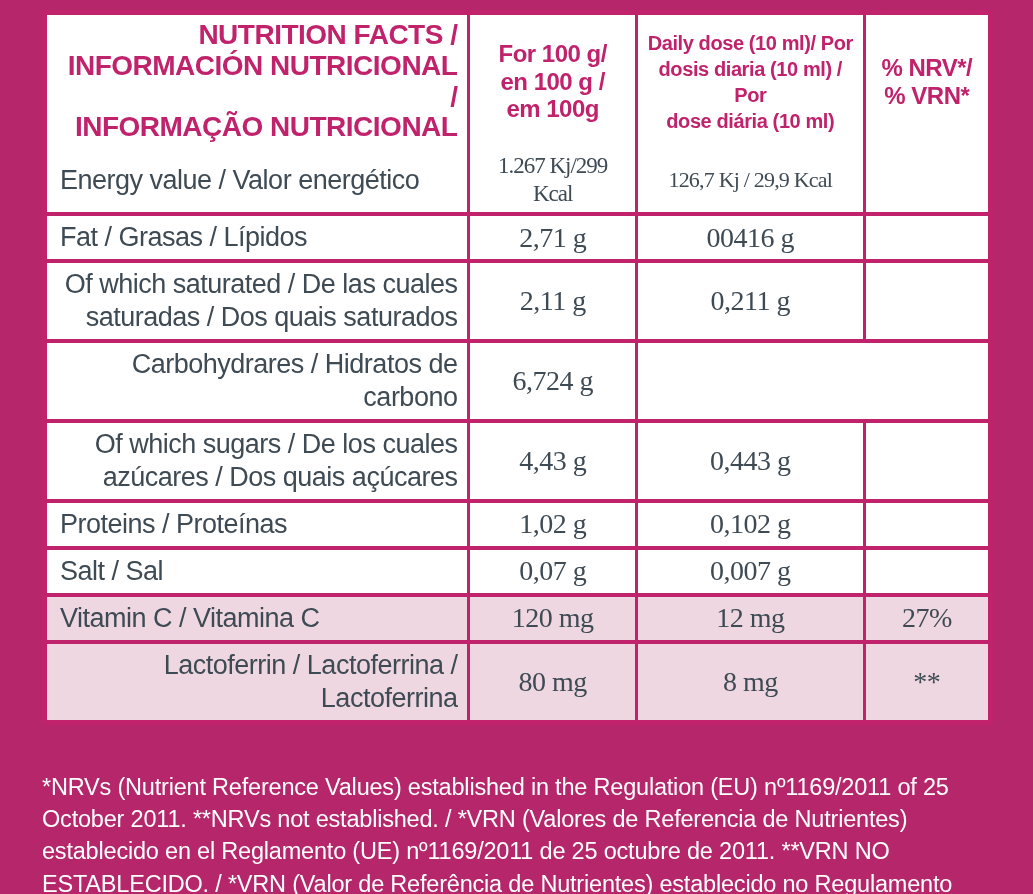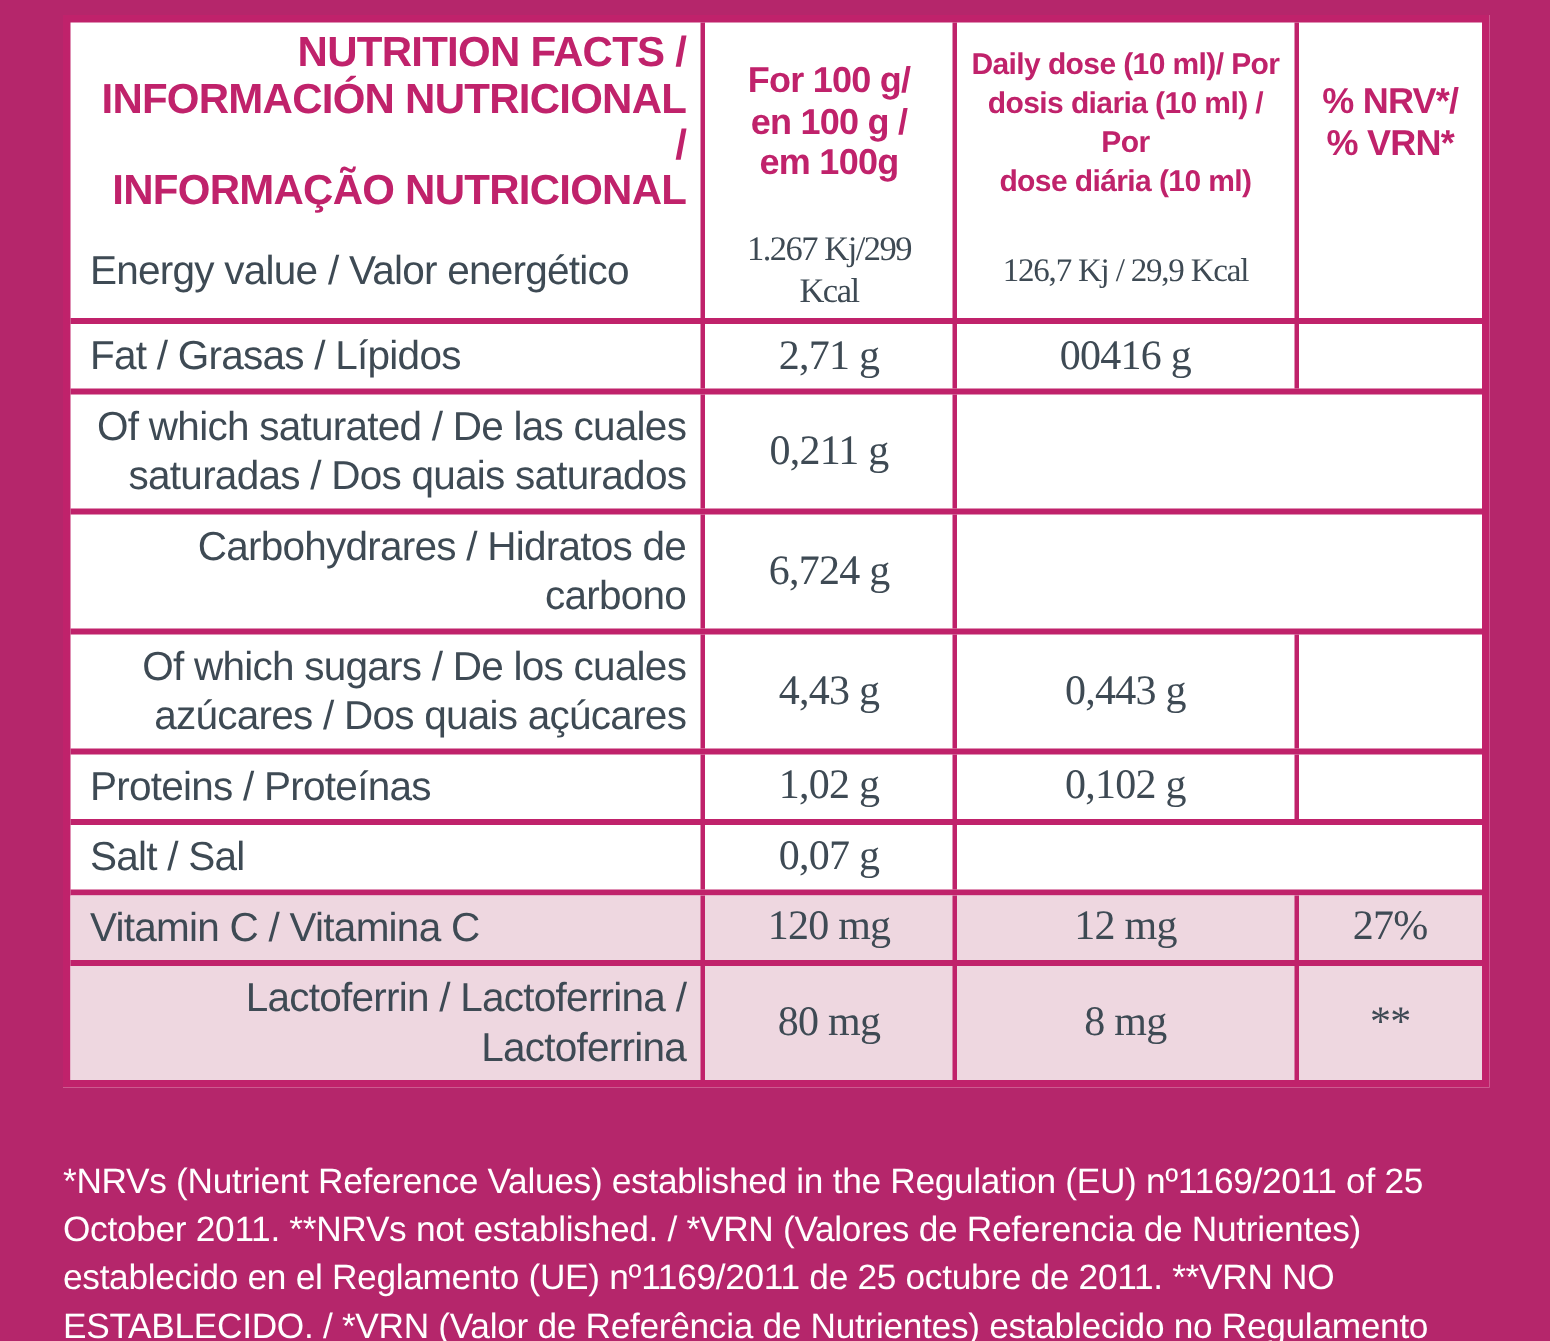--- a/index.html
+++ b/index.html
@@ -102,20 +102,21 @@
           <div class="cell val-cell c3"></div>
         </div>
         <div class="row body-row r1">
           <div class="cell label-cell">Fat / Grasas / Lípidos</div>
           <div class="cell val-cell c1">2,71 g</div>
           <div class="cell val-cell c2">00416 g</div>
           <div class="cell val-cell c3"></div>
         </div>
         <div class="row body-row r2">
           <div class="cell label-cell">Of which saturated / De las cuales saturadas / Dos quais saturados</div>
+          <div class="cell val-cell c1">2,11 g</div>
           <div class="cell val-cell c2">0,211 g</div>
           <div class="cell val-cell c3"></div>
         </div>
         <div class="row body-row r3">
           <div class="cell label-cell">Carbohydrares / Hidratos de carbono</div>
           <div class="cell val-cell c2">6,724 g</div>
           <div class="cell val-cell c3"></div>
         </div>
         <div class="row body-row r4">
           <div class="cell label-cell">Of which sugars / De los cuales azúcares / Dos quais açúcares</div>
@@ -125,20 +126,21 @@
         </div>
         <div class="row body-row r5">
           <div class="cell label-cell">Proteins / Proteínas</div>
           <div class="cell val-cell c1">1,02 g</div>
           <div class="cell val-cell c2">0,102 g</div>
           <div class="cell val-cell c3"></div>
         </div>
         <div class="row body-row r6">
           <div class="cell label-cell">Salt / Sal</div>
           <div class="cell val-cell c1">0,07 g</div>
+          <div class="cell val-cell c2">0,007 g</div>
           <div class="cell val-cell c3"></div>
         </div>
         <div class="row body-row r7 highlight">
           <div class="cell label-cell">Vitamin C / Vitamina C</div>
           <div class="cell val-cell c1">120 mg</div>
           <div class="cell val-cell c2">12 mg</div>
           <div class="cell val-cell c3">27%</div>
         </div>
         <div class="row body-row r8 highlight">
           <div class="cell label-cell">Lactoferrin / Lactoferrina / Lactoferrina</div>

